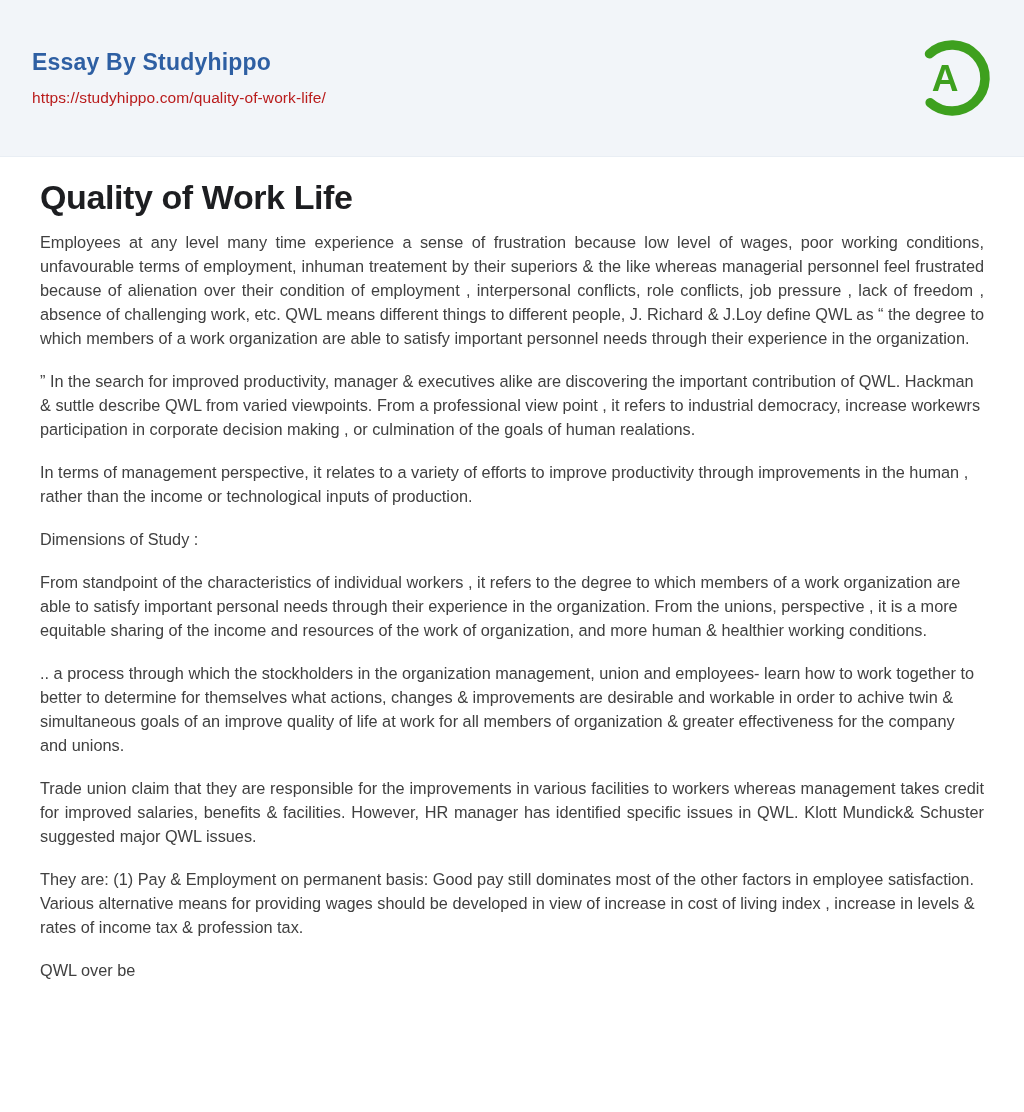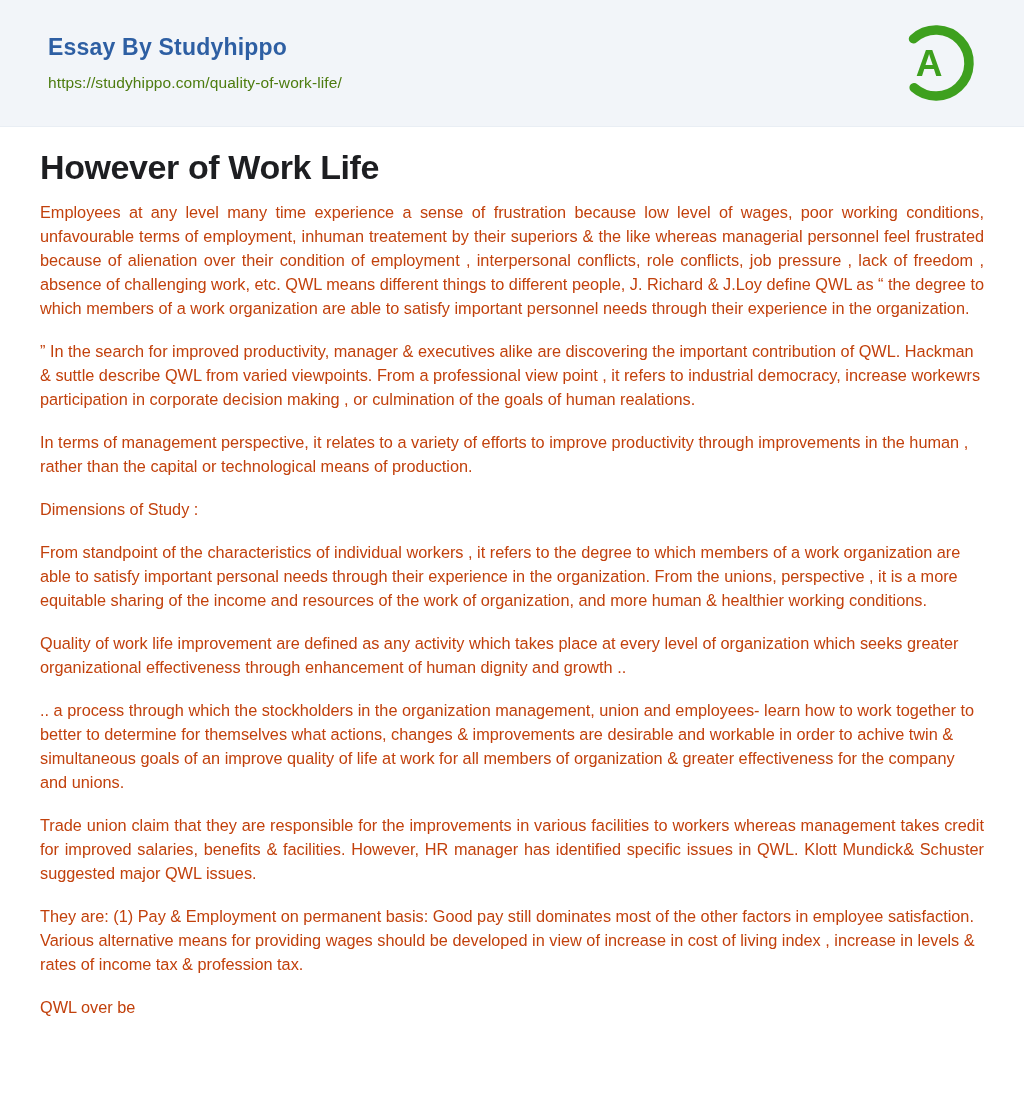--- a/index.html
+++ b/index.html
@@ -6,59 +6,59 @@
   html, body { margin: 0; padding: 0; }
   body {
     width: 1024px;
     min-height: 1112px;
     background: #ffffff;
     font-family: "Liberation Sans", sans-serif;
     -webkit-font-smoothing: antialiased;
   }
   .header {
     width: 100%;
-    height: 127px;
+    height: 157px;
     background: #f2f5f9;
     border-bottom: 1px solid #e9eef4;
     display: flex;
     align-items: center;
     justify-content: space-between;
-    padding: 0 48px;
+    padding: 0 32px;
   }
   .header-text { display: flex; flex-direction: column; }
   .site-title {
     color: #2e5fa3;
     font-size: 23px;
     font-weight: 700;
     letter-spacing: 0.2px;
     margin: 0 0 13px 0;
   }
   .page-url {
-    color: #4d7c0f;
+    color: #b91c1c;
     font-size: 15.5px;
     font-weight: 500;
     text-decoration: none;
     letter-spacing: 0.1px;
   }
   .logo { width: 80px; height: 84px; flex: 0 0 auto; }
   .content {
     padding: 21px 40px 0 40px;
   }
   .article-title {
     margin: 0 0 13px 0;
     font-size: 34px;
     font-weight: 800;
     letter-spacing: -0.4px;
     color: #1d1e21;
   }
   .article p {
     margin: 0 0 19px 0;
     font-size: 16.3px;
     line-height: 24px;
-    color: #c2410c;
+    color: #404040;
     text-align: left;
   }
   .article p.justify { text-align: justify; }
 </style>
 </head>
 <body>
 
 <header class="header">
   <div class="header-text">
     <h2 class="site-title">Essay By Studyhippo</h2>
@@ -66,26 +66,25 @@
   </div>
   <div class="logo">
     <svg width="80" height="84" viewBox="0 0 80 84" xmlns="http://www.w3.org/2000/svg">
       <circle cx="40" cy="42" r="33" fill="none" stroke="#3ea01e" stroke-width="9.5" stroke-linecap="round" stroke-dasharray="152 55.4" transform="rotate(-133 40 42)"></circle>
       <text x="33" y="55" font-size="37" font-weight="700" fill="#3ea01e" text-anchor="middle" font-family="Liberation Sans, sans-serif">A</text>
     </svg>
   </div>
 </header>
 
 <main class="content">
-  <h1 class="article-title">However of Work Life</h1>
+  <h1 class="article-title">Quality of Work Life</h1>
   <div class="article">
     <p class="justify">Employees at any level many time experience a sense of frustration because low level of wages, poor working conditions, unfavourable terms of employment, inhuman treatement by their superiors &amp; the like whereas managerial personnel feel frustrated because of alienation over their condition of employment , interpersonal conflicts, role conflicts, job pressure , lack of freedom , absence of challenging work, etc. QWL means different things to different people, J. Richard &amp; J.Loy define QWL as “ the degree to which members of a work organization are able to satisfy important personnel needs through their experience in the organization.</p>
     <p>” In the search for improved productivity, manager &amp; executives alike are discovering the important contribution of QWL. Hackman &amp; suttle describe QWL from varied viewpoints. From a professional view point , it refers to industrial democracy, increase workewrs participation in corporate decision making , or culmination of the goals of human realations.</p>
-    <p>In terms of management perspective, it relates to a variety of efforts to improve productivity through improvements in the human , rather than the capital or technological means of production.</p>
+    <p>In terms of management perspective, it relates to a variety of efforts to improve productivity through improvements in the human , rather than the income or technological inputs of production.</p>
     <p>Dimensions of Study :</p>
     <p>From standpoint of the characteristics of individual workers , it refers to the degree to which members of a work organization are able to satisfy important personal needs through their experience in the organization. From the unions, perspective , it is a more equitable sharing of the income and resources of the work of organization, and more human &amp; healthier working conditions.</p>
-    <p>Quality of work life improvement are defined as any activity which takes place at every level of organization which seeks greater organizational effectiveness through enhancement of human dignity and growth ..</p>
     <p>.. a process through which the stockholders in the organization management, union and employees- learn how to work together to better to determine for themselves what actions, changes &amp; improvements are desirable and workable in order to achive twin &amp; simultaneous goals of an improve quality of life at work for all members of organization &amp; greater effectiveness for the company and unions.</p>
     <p class="justify">Trade union claim that they are responsible for the improvements in various facilities to workers whereas management takes credit for improved salaries, benefits &amp; facilities. However, HR manager has identified specific issues in QWL. Klott Mundick&amp; Schuster suggested major QWL issues.</p>
     <p>They are: (1) Pay &amp; Employment on permanent basis: Good pay still dominates most of the other factors in employee satisfaction. Various alternative means for providing wages should be developed in view of increase in cost of living index , increase in levels &amp; rates of income tax &amp; profession tax.</p>
     <p>QWL over be</p>
   </div>
 </main>
 
 </body></html>

